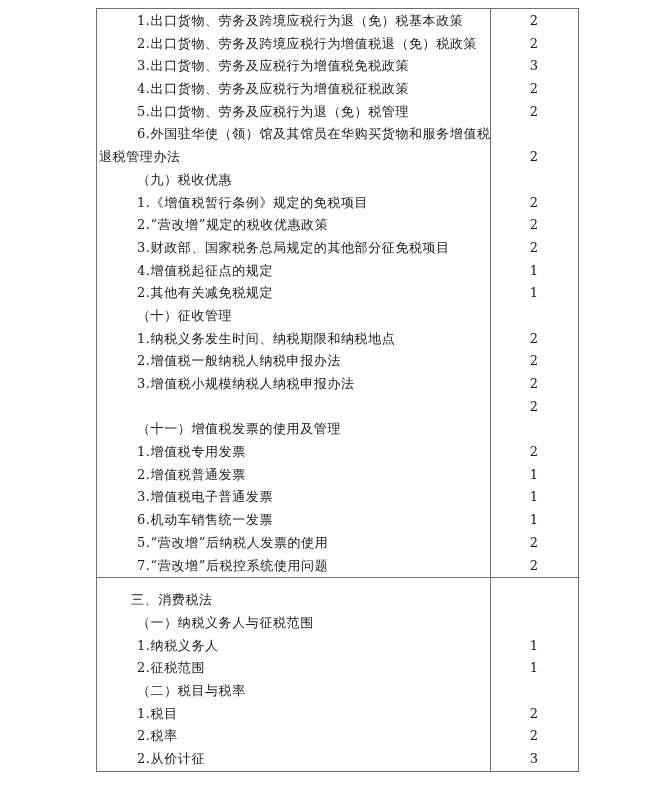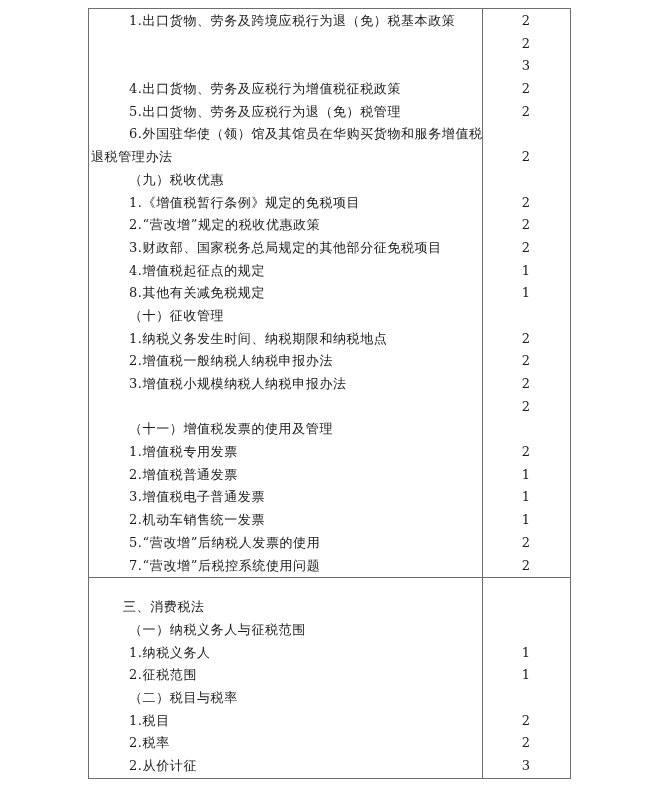--- a/index.html
+++ b/index.html
@@ -1,44 +1,46 @@
 <!DOCTYPE html>
 <html><head>
 <meta charset="utf-8">
 <style>
   html, body { margin: 0; padding: 0; background: #ffffff; }
   body { width: 661px; height: 791px; position: relative; overflow: hidden;
          font-family: "DejaVu Serif", "Liberation Serif", serif; color: #1a1a1a; }
-  .tbl { position: absolute; left: 88px; top: 8px; width: 483px; border: 1px solid #6e6e6e; box-sizing: border-box; }
+  .tbl { position: absolute; left: 96px; top: 8px; width: 483px; border: 1px solid #6e6e6e; box-sizing: border-box; }
   .block { position: relative; }
   .block + .block { border-top: 1px solid #6e6e6e; }
   .col-div { position: absolute; top: 0; bottom: 0; left: 393px; width: 0; border-left: 1px solid #6e6e6e; }
   .row { position: relative; height: 22.7px; line-height: 22.7px; font-size: 13px; white-space: nowrap; }
   .row .txt { position: absolute; left: 40px; top: 0; letter-spacing: 0.6px; }
   .row .txt.sec { left: 34px; }
   .row .txt.cont { left: 2px; text-align: right; }
   .row .val { position: absolute; left: 393px; width: 88px; text-align: center; top: 0; }
   .b1 { padding-top: 1px; }
-  .b2 { padding-top: 18px; }
+  .b2 { padding-top: 11px; }
 </style>
 </head>
 <body>
 
 <div class="tbl">
   <div class="block b1">
     <div class="col-div"></div>
     <div id="rows1">
         <div class="row">
           <span class="txt">1.出口货物、劳务及跨境应税行为退（免）税基本政策</span>
           <span class="val">2</span>
         </div>
         <div class="row">
+          <span class="txt">2.出口货物、劳务及跨境应税行为增值税退（免）税政策</span>
           <span class="val">2</span>
         </div>
         <div class="row">
+          <span class="txt">3.出口货物、劳务及应税行为增值税免税政策</span>
           <span class="val">3</span>
         </div>
         <div class="row">
           <span class="txt">4.出口货物、劳务及应税行为增值税征税政策</span>
           <span class="val">2</span>
         </div>
         <div class="row">
           <span class="txt">5.出口货物、劳务及应税行为退（免）税管理</span>
           <span class="val">2</span>
         </div>
@@ -64,21 +66,21 @@
         </div>
         <div class="row">
           <span class="txt">3.财政部、国家税务总局规定的其他部分征免税项目</span>
           <span class="val">2</span>
         </div>
         <div class="row">
           <span class="txt">4.增值税起征点的规定</span>
           <span class="val">1</span>
         </div>
         <div class="row">
-          <span class="txt">8.其他有关减免税规定</span>
+          <span class="txt">2.其他有关减免税规定</span>
           <span class="val">1</span>
         </div>
         <div class="row">
           <span class="txt">（十）征收管理</span>
           <span class="val"></span>
         </div>
         <div class="row">
           <span class="txt">1.纳税义务发生时间、纳税期限和纳税地点</span>
           <span class="val">2</span>
         </div>
@@ -103,21 +105,21 @@
         </div>
         <div class="row">
           <span class="txt">2.增值税普通发票</span>
           <span class="val">1</span>
         </div>
         <div class="row">
           <span class="txt">3.增值税电子普通发票</span>
           <span class="val">1</span>
         </div>
         <div class="row">
-          <span class="txt">2.机动车销售统一发票</span>
+          <span class="txt">6.机动车销售统一发票</span>
           <span class="val">1</span>
         </div>
         <div class="row">
           <span class="txt">5.“营改增”后纳税人发票的使用</span>
           <span class="val">2</span>
         </div>
         <div class="row">
           <span class="txt">7.“营改增”后税控系统使用问题</span>
           <span class="val">2</span>
         </div>

